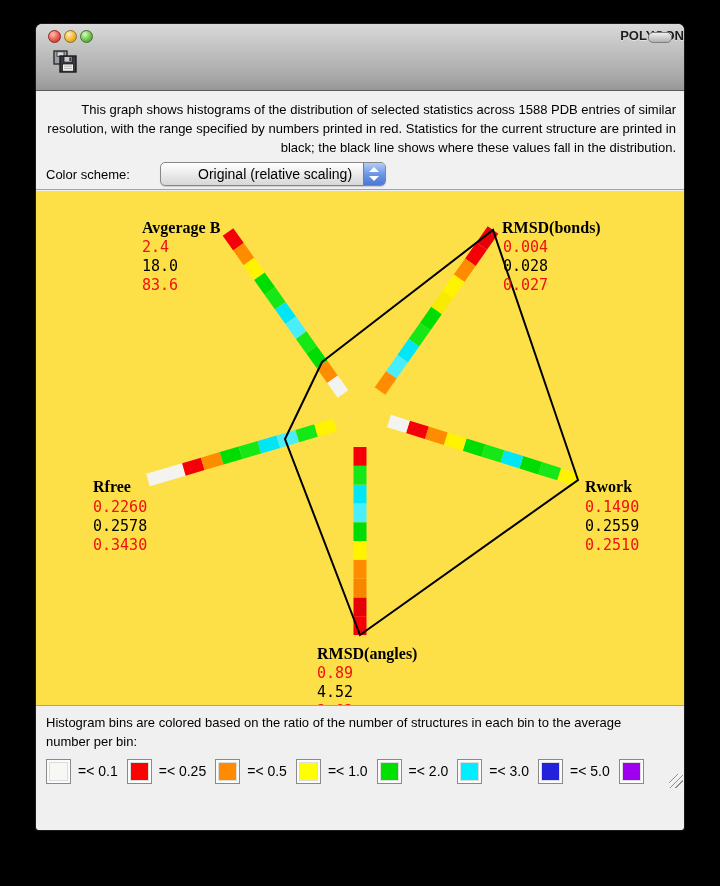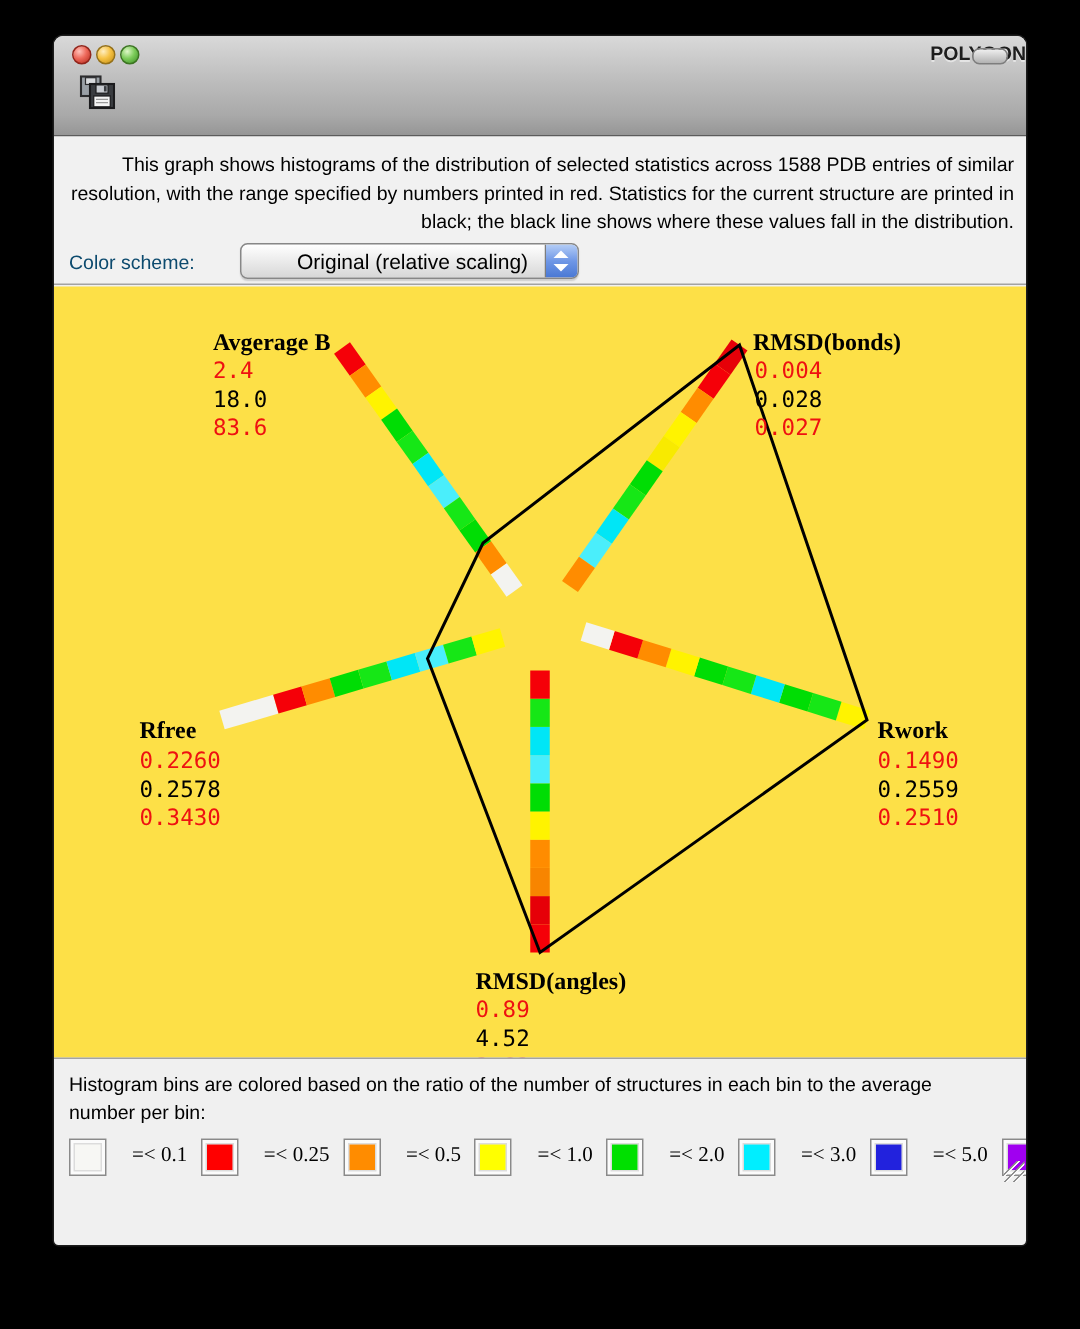--- a/index.html
+++ b/index.html
@@ -38,21 +38,21 @@
   .save-btn .lbl{display:block;font-size:11px;color:#111;margin-top:16px;}
   
   .desc-panel{
     position:absolute;left:0;top:67px;width:100%;height:99px;background:#f1f1f1;
   }
   .desc-text{
     position:absolute;left:10px;top:9px;width:630px;
     font-size:13px;line-height:19px;color:#000;text-align:right;
   }
   .scheme-row{position:absolute;left:10px;top:71px;width:630px;height:24px;}
-  .scheme-label{font-size:13px;color:#0c4a6e;position:absolute;left:0;top:5px;}
+  .scheme-label{font-size:13px;color:#000000;position:absolute;left:0;top:5px;}
   .dropdown{
     position:absolute;left:114px;top:0px;width:224px;height:22px;
     border:1px solid #878787;border-radius:5px;
     background:linear-gradient(#ffffff,#e9e9e9 55%,#d7d7d7);
     box-shadow:0 1px 1px rgba(0,0,0,.15);cursor:default;
   }
   .dropdown .sel{
     position:absolute;left:10px;top:3px;font-size:14px;color:#000;white-space:nowrap;margin-left:27px;
   }
   .stepper{
@@ -79,21 +79,21 @@
   .bottom-caption{
     position:absolute;left:10px;top:7px;width:614px;font-size:13px;line-height:19px;color:#000;
   }
   .legend-row{
     position:absolute;left:10px;top:52px;width:630px;height:26px;display:flex;align-items:center;
   }
   .legend-box{
     width:17px;height:17px;border:1px solid #8a8a8a;background:#fbfbfb;padding:3px;flex:0 0 auto;
   }
   .legend-swatch{width:17px;height:17px;outline:1px solid rgba(0,0,0,.12);}
-  .legend-label{font-size:14px;color:#000;margin-left:17px;margin-right:9px;white-space:nowrap;flex:0 0 auto;font-family:Liberation Serif, serif;}
+  .legend-label{font-size:14px;color:#000;margin-left:7px;margin-right:9px;white-space:nowrap;flex:0 0 auto;}
   .resize-grip{
     position:absolute;right:1px;bottom:1px;width:14px;height:14px;
     background:
       linear-gradient(135deg,transparent 0 6px,#8e8e8e 6px 7px,#f8f8f8 7px 8px,transparent 8px 10px,#8e8e8e 10px 11px,#f8f8f8 11px 12px,transparent 12px 14px,#8e8e8e 14px 15px,#f8f8f8 15px 16px,transparent 16px);
   }
 </style>
 </head>
 <body>
 
 <div class="window">

